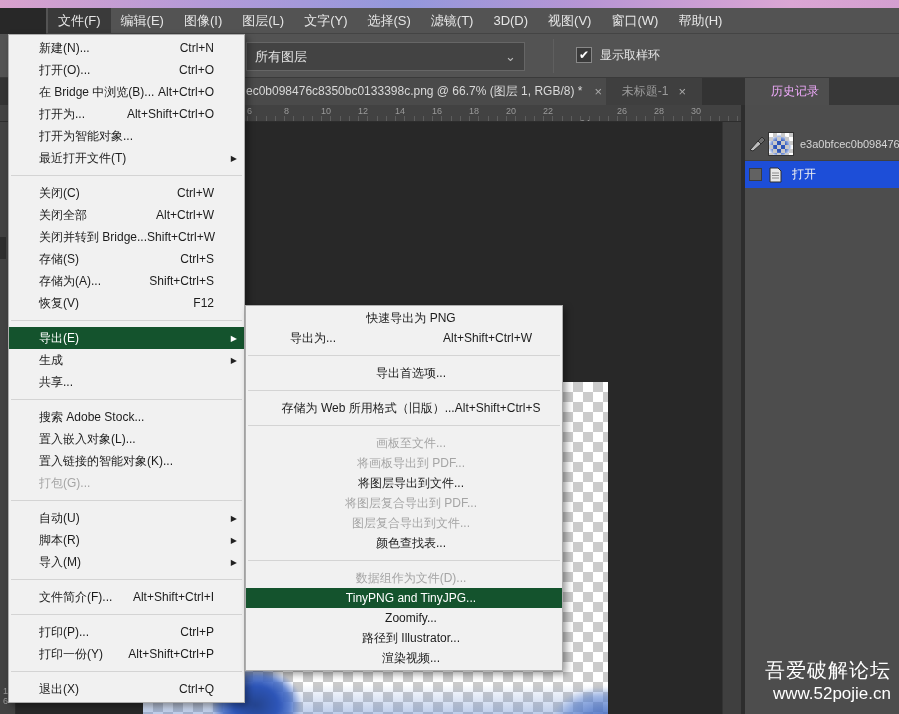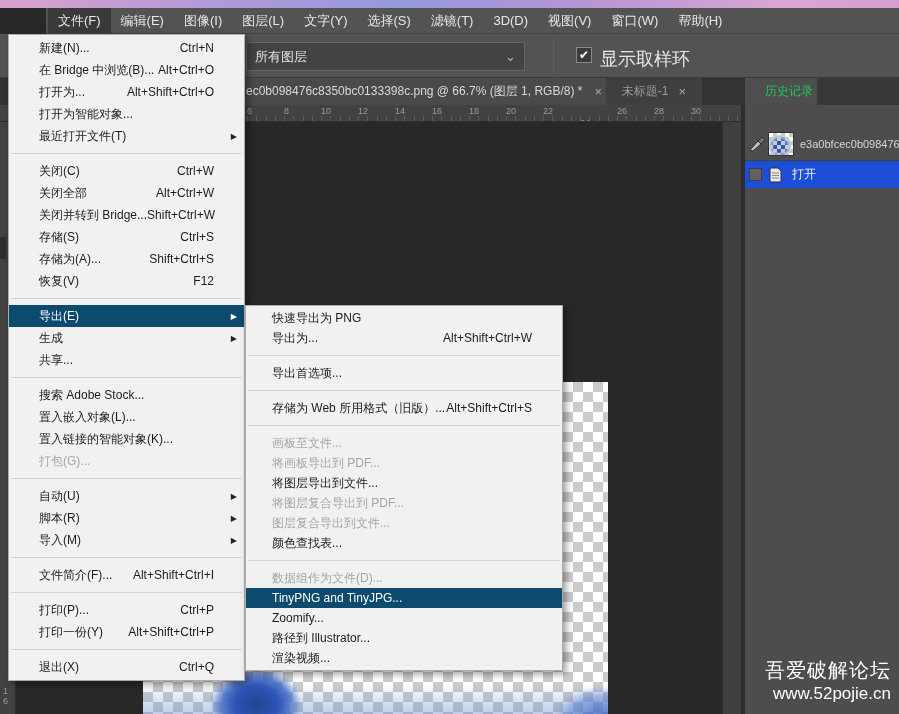--- a/index.html
+++ b/index.html
@@ -14,33 +14,33 @@
   .menubar{position:absolute;left:0;top:8px;width:899px;height:26px;background:#535353;display:flex;align-items:stretch;padding-left:2px;border-bottom:1px solid #444;margin-left:46px;}
   .mb-item{display:flex;align-items:center;padding:0 10px;font-size:13px;color:#e6e6e6;cursor:default;}
   .mb-item.active{background:#3a3a3a;}
 
   
   .optionsbar{position:absolute;left:0;top:34px;width:899px;height:44px;background:#535353;border-bottom:1px solid #3a3a3a;}
   .layers-dd{position:absolute;left:246px;top:8px;width:279px;height:29px;background:#434343;border:1px solid #666;color:#e2e2e2;font-size:13px;display:flex;align-items:center;padding:0 8px;}
   .layers-dd .chev{margin-left:auto;color:#bbb;font-size:13px;line-height:10px;}
   .obar-divider{position:absolute;left:553px;top:5px;width:1px;height:34px;background:#434343;border-right:1px solid #5f5f5f;}
   .cbx{position:absolute;left:576px;top:13px;width:16px;height:16px;background:#3a3a3a;border:1px solid #888;color:#fff;font-size:12px;line-height:15px;text-align:center;}
-  .cbx-label{position:absolute;left:600px;top:13px;font-size:18px;color:#e6e6e6;}
+  .cbx-label{position:absolute;left:600px;top:13px;font-size:12px;color:#e6e6e6;}
 
   
   .tabbar{position:absolute;left:0;top:78px;width:745px;height:27px;background:#333;}
   .tab{position:absolute;top:0;height:27px;display:flex;align-items:center;font-size:12px;}
   .tab-active{left:150px;width:456px;background:#4a4a4a;color:#d9d9d9;padding-left:96px;}
   .tab-inactive{left:606px;width:96px;background:#3f3f3f;color:#9b9b9b;justify-content:center;}
   .tab .x{margin-left:12px;color:#aaa;font-size:13px;}
   .tab-inactive .x{margin-left:10px;}
 
   
   .panel-header{position:absolute;left:745px;top:78px;width:154px;height:27px;background:#383838;}
-  .panel-tab{position:absolute;left:0;top:0;width:72px;height:27px;background:#4e4e4e;color:#22c55e;font-size:12px;display:flex;align-items:center;justify-content:center;padding-left:16px;}
+  .panel-tab{position:absolute;left:0;top:0;width:84px;height:27px;background:#4e4e4e;color:#f0abfc;font-size:12px;display:flex;align-items:center;justify-content:center;padding-left:16px;}
 
   
   .ruler-corner{position:absolute;left:0;top:105px;width:16px;height:17px;background:#424242;border-right:1px solid #2d2d2d;border-bottom:1px solid #2d2d2d;}
   .ruler-h{position:absolute;left:16px;top:105px;width:729px;height:17px;background:#424242;border-bottom:1px solid #2d2d2d;overflow:hidden;}
   .ruler-h .ticks{position:absolute;left:0;bottom:0;width:100%;height:5px;
     background:repeating-linear-gradient(90deg,#5d5d5d 0 1px,transparent 1px 9.25px);}
   .rnum{position:absolute;top:1px;font-size:9px;color:#9a9a9a;}
   .ruler-v{position:absolute;left:0;top:122px;width:16px;height:592px;background:#424242;border-right:1px solid #2d2d2d;overflow:hidden;}
   .vnum{position:absolute;left:3px;top:564px;font-size:9px;color:#9a9a9a;line-height:10px;}
   .left-notch{position:absolute;left:0;top:237px;width:6px;height:22px;background:#2e2e2e;z-index:40;}
@@ -78,27 +78,27 @@
   .hist-open{margin-left:10px;}
   .watermark{position:absolute;right:8px;bottom:10px;text-align:right;color:#fff;}
   .wm1{font-size:20px;letter-spacing:1px;}
   .wm2{font-size:17px;}
 
   
   .menu{position:absolute;background:#f1f1f1;border:1px solid #adadad;box-shadow:3px 3px 7px rgba(0,0,0,.4);padding:2px 0;z-index:50;}
   .file-menu{left:8px;top:34px;width:237px;}
   .export-submenu{left:245px;top:305px;width:318px;z-index:51;}
   .mrow{position:relative;height:22px;display:flex;align-items:center;padding:0 30px 0 30px;font-size:12px;color:#1c1c1c;white-space:nowrap;}
-  .export-submenu .mrow{height:20px;padding-left:26px;}
+  .export-submenu .mrow{height:20px;padding-left:44px;justify-content:center;}
   .ms{margin-left:auto;}
   .ma{position:absolute;right:7px;top:50%;transform:translateY(-50%);font-size:8px;color:#222;}
   .msep{height:1px;background:#d4d4d4;margin:6px 2px;}
   .export-submenu .msep{margin:7px 2px;}
   .mrow.dis{color:#a5a5a5;}
-  .mrow.hl{background:#0c4a6e;color:#fff;}
+  .mrow.hl{background:#14532d;color:#fff;}
   .mrow.hl .ma{color:#fff;}
 </style>
 </head>
 <body>
 
 <div class="screen">
 
   <div class="wallpaper"></div>
 
   <div class="menubar">
@@ -195,20 +195,24 @@
       <div class="wm2">www.52pojie.cn</div>
     </div>
   </div>
 
   <div class="menu file-menu">
       <div class="mrow">
         <span class="ml">新建(N)...</span>
         <span class="ms">Ctrl+N</span>
       </div>
       <div class="mrow">
+        <span class="ml">打开(O)...</span>
+        <span class="ms">Ctrl+O</span>
+      </div>
+      <div class="mrow">
         <span class="ml">在 Bridge 中浏览(B)...</span>
         <span class="ms">Alt+Ctrl+O</span>
       </div>
       <div class="mrow">
         <span class="ml">打开为...</span>
         <span class="ms">Alt+Shift+Ctrl+O</span>
       </div>
       <div class="mrow">
         <span class="ml">打开为智能对象...</span>
       </div>

